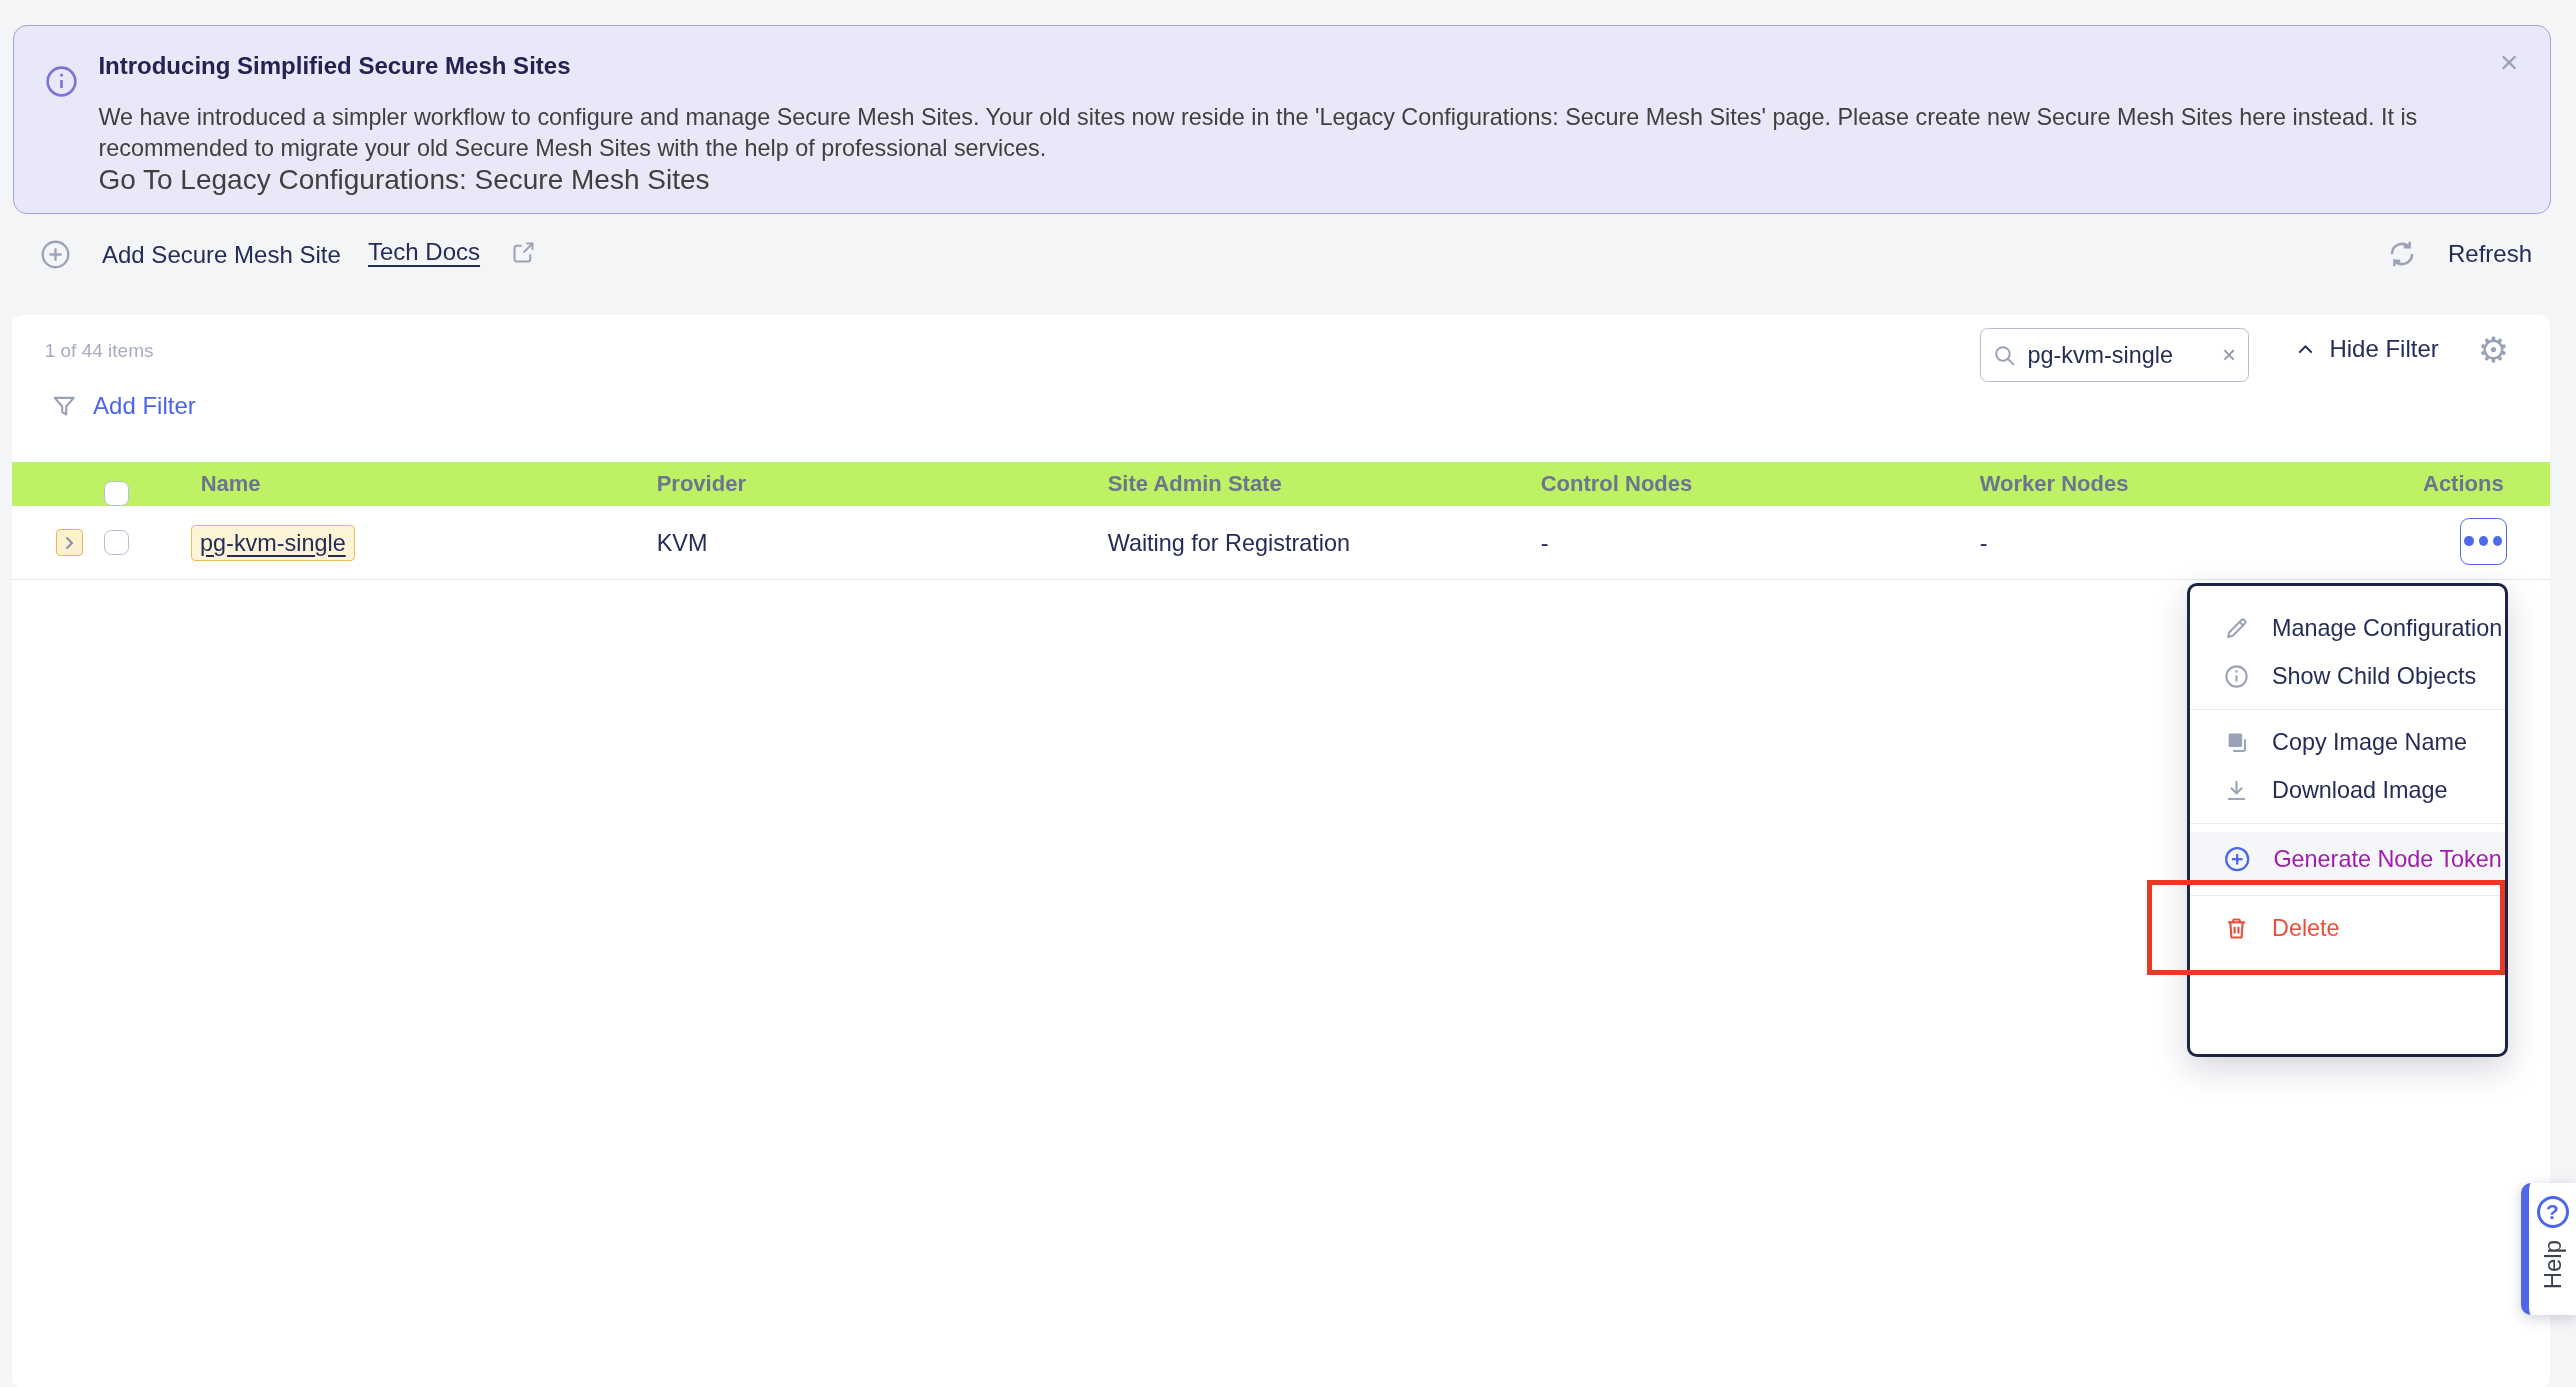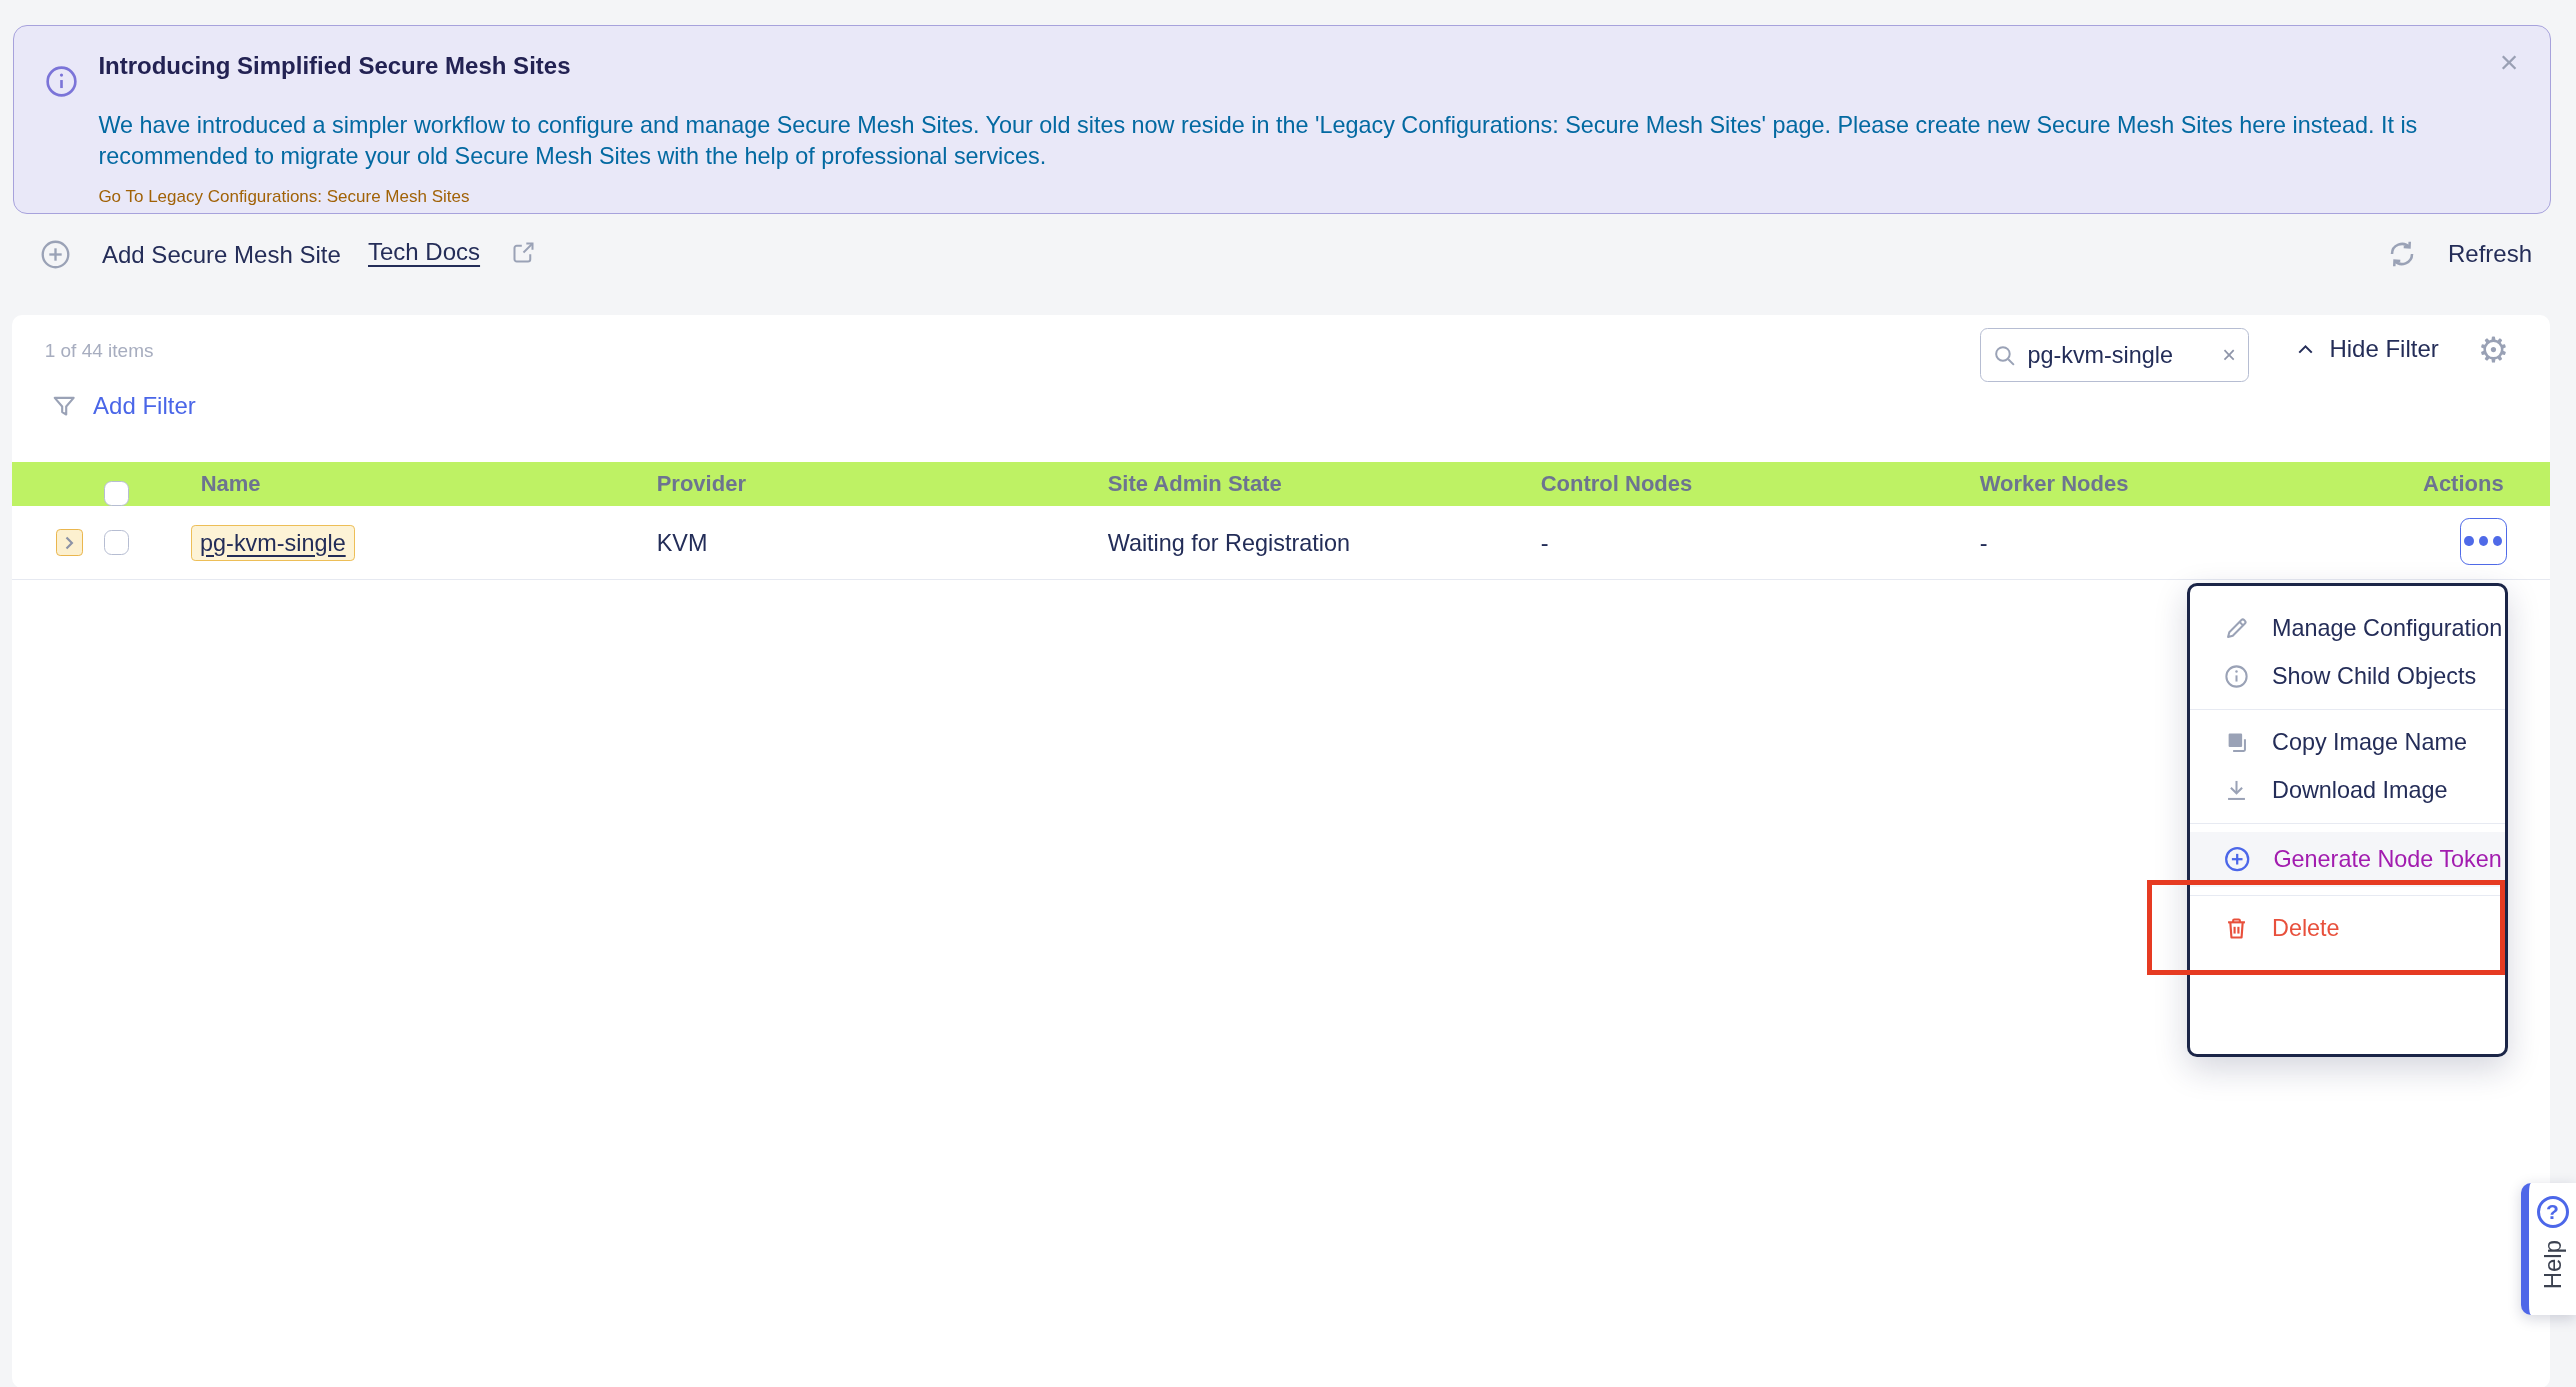--- a/index.html
+++ b/index.html
@@ -14,22 +14,22 @@
   svg { display:block; }
 
   
   .banner {
     position:absolute; left:13.4px; top:25px; width:2538px; height:189px;
     background:#e9e8f8; border:1.7px solid #a7a2dc; border-radius:14px;
     padding:25px 50px 0 84px;
   }
   .banner-icon { position:absolute; left:30px; top:38px; }
   .banner-title { font-size:24px; font-weight:700; color:#232253; line-height:30px; }
-  .banner-body { margin-top:29px; font-size:23.4px; color:#0369a1; line-height:31px; max-width:2410px; }
-  .banner-link { margin-top:15px; font-size:17px; color:#a16207; cursor:pointer; display:inline-block; }
+  .banner-body { margin-top:21px; font-size:23.4px; color:#404040; line-height:31px; max-width:2410px; }
+  .banner-link { margin-top:0; font-size:28px; color:#404040; cursor:pointer; display:inline-block; }
   .banner-close {
     position:absolute; right:32px; top:20px; font-size:32px; color:#9aa0b4;
     cursor:pointer; line-height:32px;
   }
 
   
   .toolbar { position:absolute; left:0; top:233px; width:2576px; height:54px; }
   .tb-item { position:absolute; display:flex; align-items:center; gap:30px; cursor:pointer; }
   .tb-add { left:39px; top:5px; }
   .tb-label { font-size:24px; color:#242d58; font-weight:500; }

